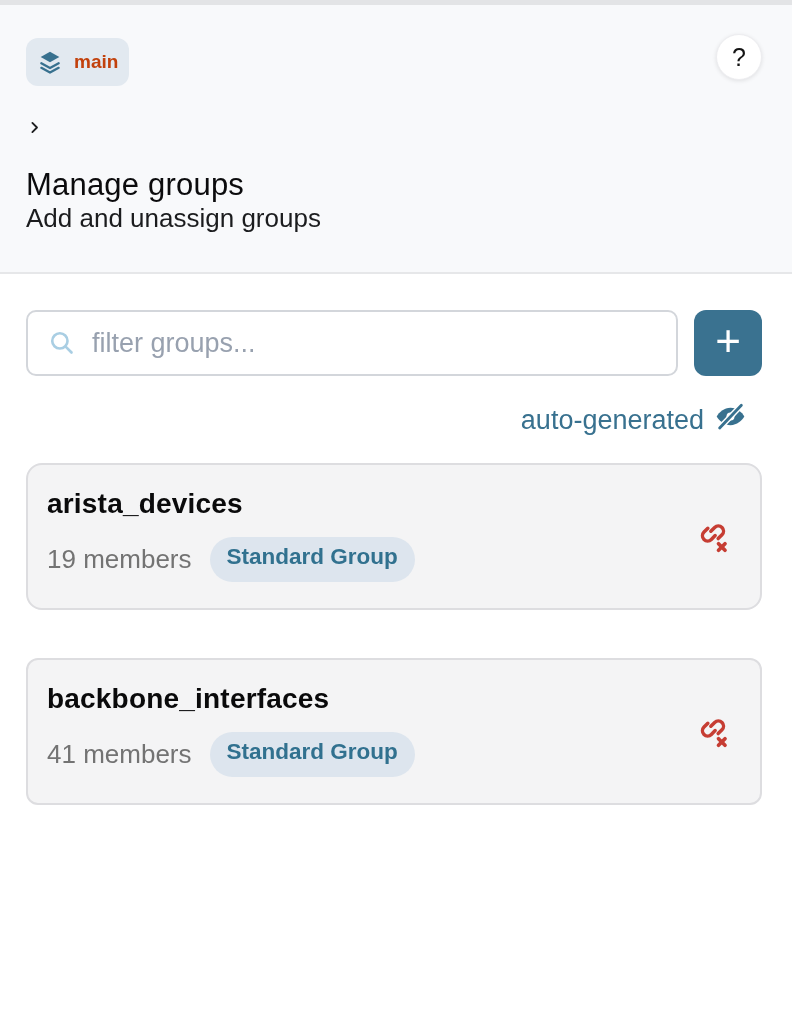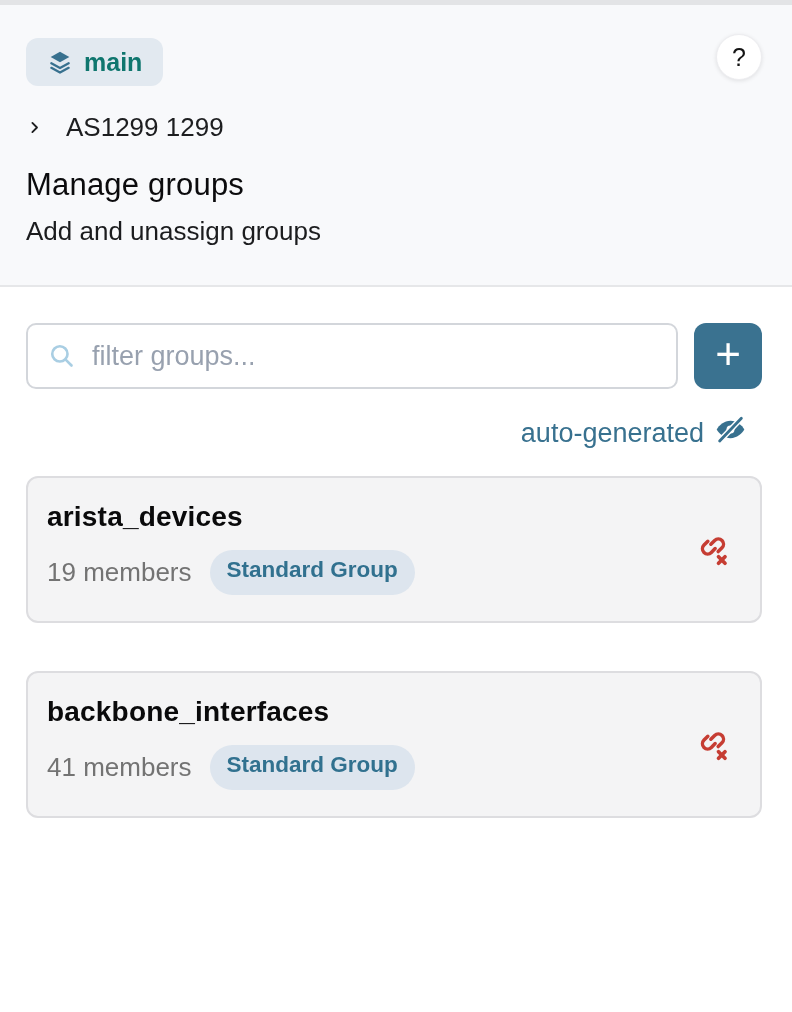--- a/index.html
+++ b/index.html
@@ -5,33 +5,33 @@
   * { margin:0; padding:0; box-sizing:border-box; }
   html,body { width:792px; height:1012px; background:#ffffff;
     font-family:"Liberation Sans", sans-serif; color:#1b1c1e; overflow:hidden; }
 
   .top-strip { height:5px; background:#e3e4e6; }
 
   
   .panel-header { background:#f8f9fb; padding:33px 30px 38px 26px; border-bottom:2px solid #e6e7e9; }
   .header-row { display:flex; align-items:flex-start; justify-content:space-between; }
   .branch-badge { display:inline-flex; align-items:center; gap:11px; background:#e2e9f0;
-    color:#0f766e; font-weight:700; font-size:25px; height:48px; padding:0 21px;
+    color:#c2410c; font-weight:700; font-size:19px; height:48px; padding:0 11px;
     border-radius:12px; border:none; cursor:pointer; font-family:inherit; }
   .branch-badge svg { display:block; }
   .help-btn { width:46px; height:46px; border-radius:50%; background:#ffffff;
     border:1px solid #ededf0; box-shadow:0 1px 4px rgba(0,0,0,.10); font-size:25px;
     font-weight:500; color:#141414; cursor:pointer; display:flex; align-items:center;
     justify-content:center; margin-top:-4px; font-family:inherit; }
   .breadcrumb { margin-top:26px; display:flex; align-items:center; gap:23px;
     font-size:26px; color:#1d1e20; }
   .breadcrumb .crumb { cursor:pointer; }
   .page-title { margin-top:24px; font-size:31px; font-weight:400; color:#0b0b0d;
     letter-spacing:.2px; }
-  .page-subtitle { margin-top:13px; font-size:26px; color:#1b1c1e; }
+  .page-subtitle { font-size:26px; color:#1b1c1e; }
 
   
   .panel-body { padding:36px 30px 0 26px; background:#ffffff; }
   .toolbar { display:flex; gap:16px; }
   .filter-wrap { position:relative; flex:1; height:66px; }
   .filter-wrap .search-ic { position:absolute; left:21px; top:18px; }
   .filter-input { width:100%; height:66px; border:2px solid #d3d6db; border-radius:10px;
     padding:0 18px 0 64px; font-size:27px; color:#333; background:#fff; outline:none;
     font-family:inherit; }
   .filter-input::placeholder { color:#98a1af; }
@@ -39,21 +39,21 @@
     cursor:pointer; display:flex; align-items:center; justify-content:center;
     color:#ffffff; font-size:44px; font-weight:300; line-height:1; font-family:inherit;
     padding-bottom:4px; }
 
   .autogen-row { margin-top:28px; height:32px; display:flex; justify-content:flex-end;
     align-items:center; gap:11px; padding-right:16px; color:#38718f; font-size:27px;
     cursor:pointer; }
 
   .group-card { position:relative; margin-top:48px; background:#f4f4f5;
     border:2px solid #dddde0; border-radius:12px; padding:23px 110px 26px 19px; }
-  .group-card.first { margin-top:27px; }
+  .group-card.first { margin-top:27px;border-radius:16px; }
   .group-name { font-size:28px; font-weight:700; color:#0a0a0b; letter-spacing:.2px; }
   .group-meta { margin-top:17px; display:flex; align-items:center; gap:18px; }
   .member-count { font-size:26px; color:#737373; }
   .group-pill { background:#dde5ee; color:#31718f; font-weight:600; font-size:22.5px;
     padding:7px 17px 12px; border-radius:999px; white-space:nowrap; }
   .unlink-btn { position:absolute; right:26px; top:50%; transform:translateY(-50%);
     background:none; border:none; cursor:pointer; padding:4px; line-height:0; }
 </style>
 </head>
 <body>
@@ -77,21 +77,20 @@
         <span>?</span>
       </button>
     </div>
 
     <nav class="breadcrumb">
       <span>
         <svg width="17" height="17" viewBox="0 0 24 24" fill="none" stroke="#1d1e20" stroke-width="2.6" stroke-linecap="round" stroke-linejoin="round">
           <path d="M9 5.5 15.5 12 9 18.5"></path>
         </svg>
       </span>
-      <span class="crumb">AS1299 1299</span>
     </nav>
 
     <h1 class="page-title">Manage groups</h1>
     <p class="page-subtitle">Add and unassign groups</p>
   </header>
 
   <main class="panel-body">
     <div class="toolbar">
       <div class="filter-wrap">
         <span class="search-ic">

